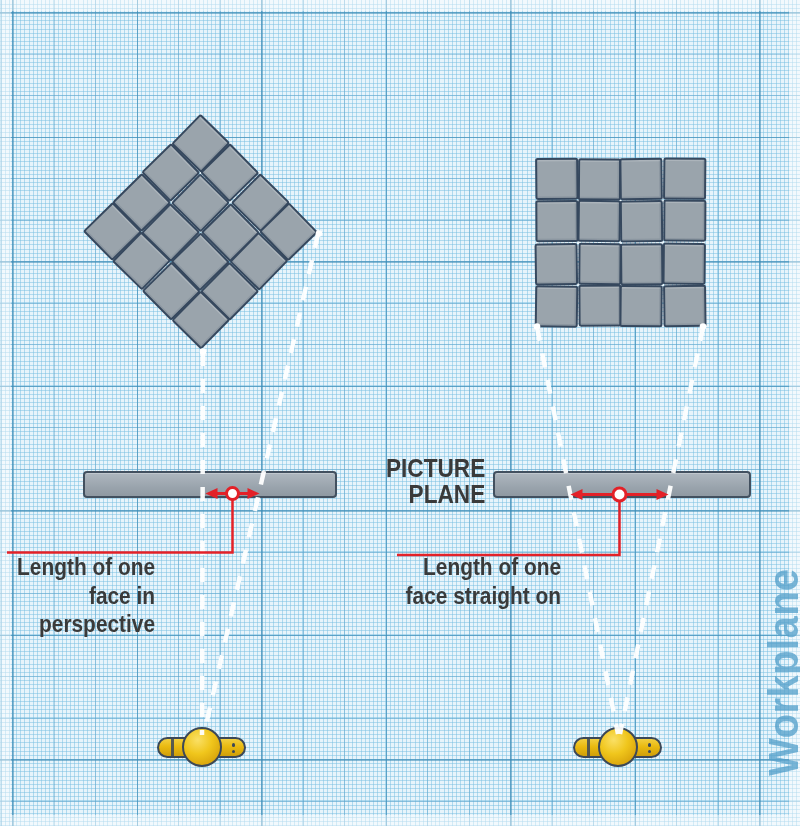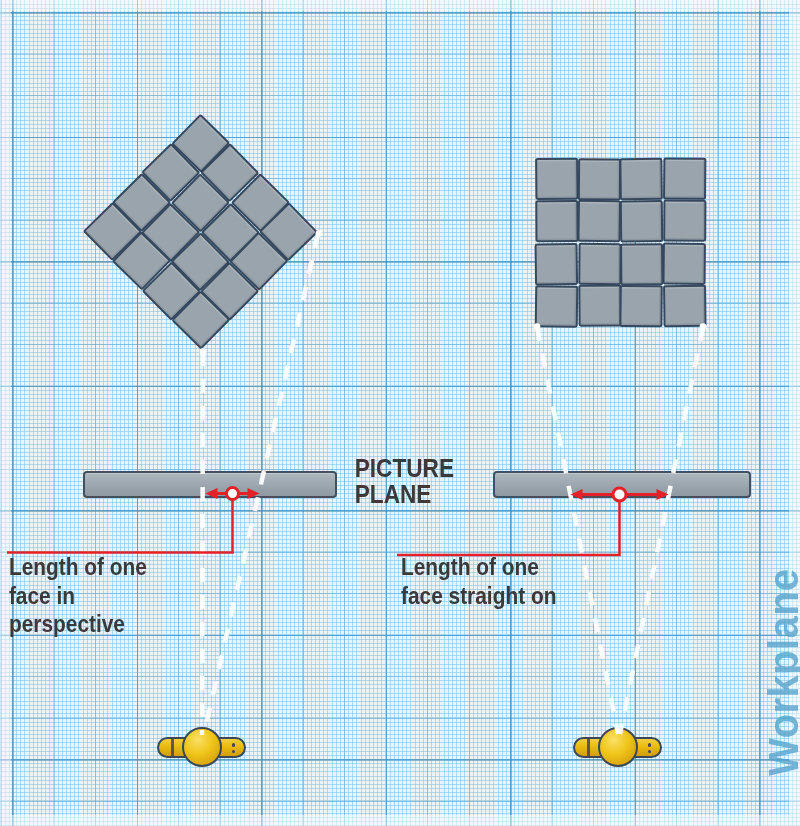--- a/index.html
+++ b/index.html
@@ -46,21 +46,21 @@
   .viewer-dot{position:absolute;width:3.5px;height:3.5px;border-radius:50%;background:#3c4858;right:9px;}
   .viewer-dot.d1{top:4px;} .viewer-dot.d2{top:10.5px;}
   .viewer-head{position:absolute;left:24.5px;top:2px;width:36px;height:36px;border-radius:50%;
     border:2.5px solid #3c4858;
     background:radial-gradient(circle at 38% 30%,#fae066 0%,#f0c61c 42%,#dca90e 74%,#c4950a 100%);}
 
   
   #overlay{position:absolute;left:0;top:0;z-index:5;pointer-events:none;}
 
   
-  .label{position:absolute;z-index:6;font-weight:700;color:#3a3a3a;text-align:left;}
+  .label{position:absolute;z-index:6;font-weight:700;color:#3a3a3a;text-align:right;}
   .label .ln{display:block;transform:scaleX(.87);}
   #picture-plane-label{left:345px;top:456px;width:150px;font-size:26px;line-height:25.5px;}
   #left-caption{left:-2px;top:553px;width:168px;font-size:24px;line-height:28.5px;}
   #right-caption{left:389px;top:553px;width:184px;font-size:24px;line-height:28.5px;}
 
   .watermark{position:absolute;z-index:6;left:634px;top:650px;width:300px;height:44px;
     transform:rotate(-90deg) scaleX(.95);font-weight:700;font-size:42px;line-height:44px;
     color:rgba(86,160,202,.78);text-align:center;letter-spacing:.5px;}
 </style>
 </head>

